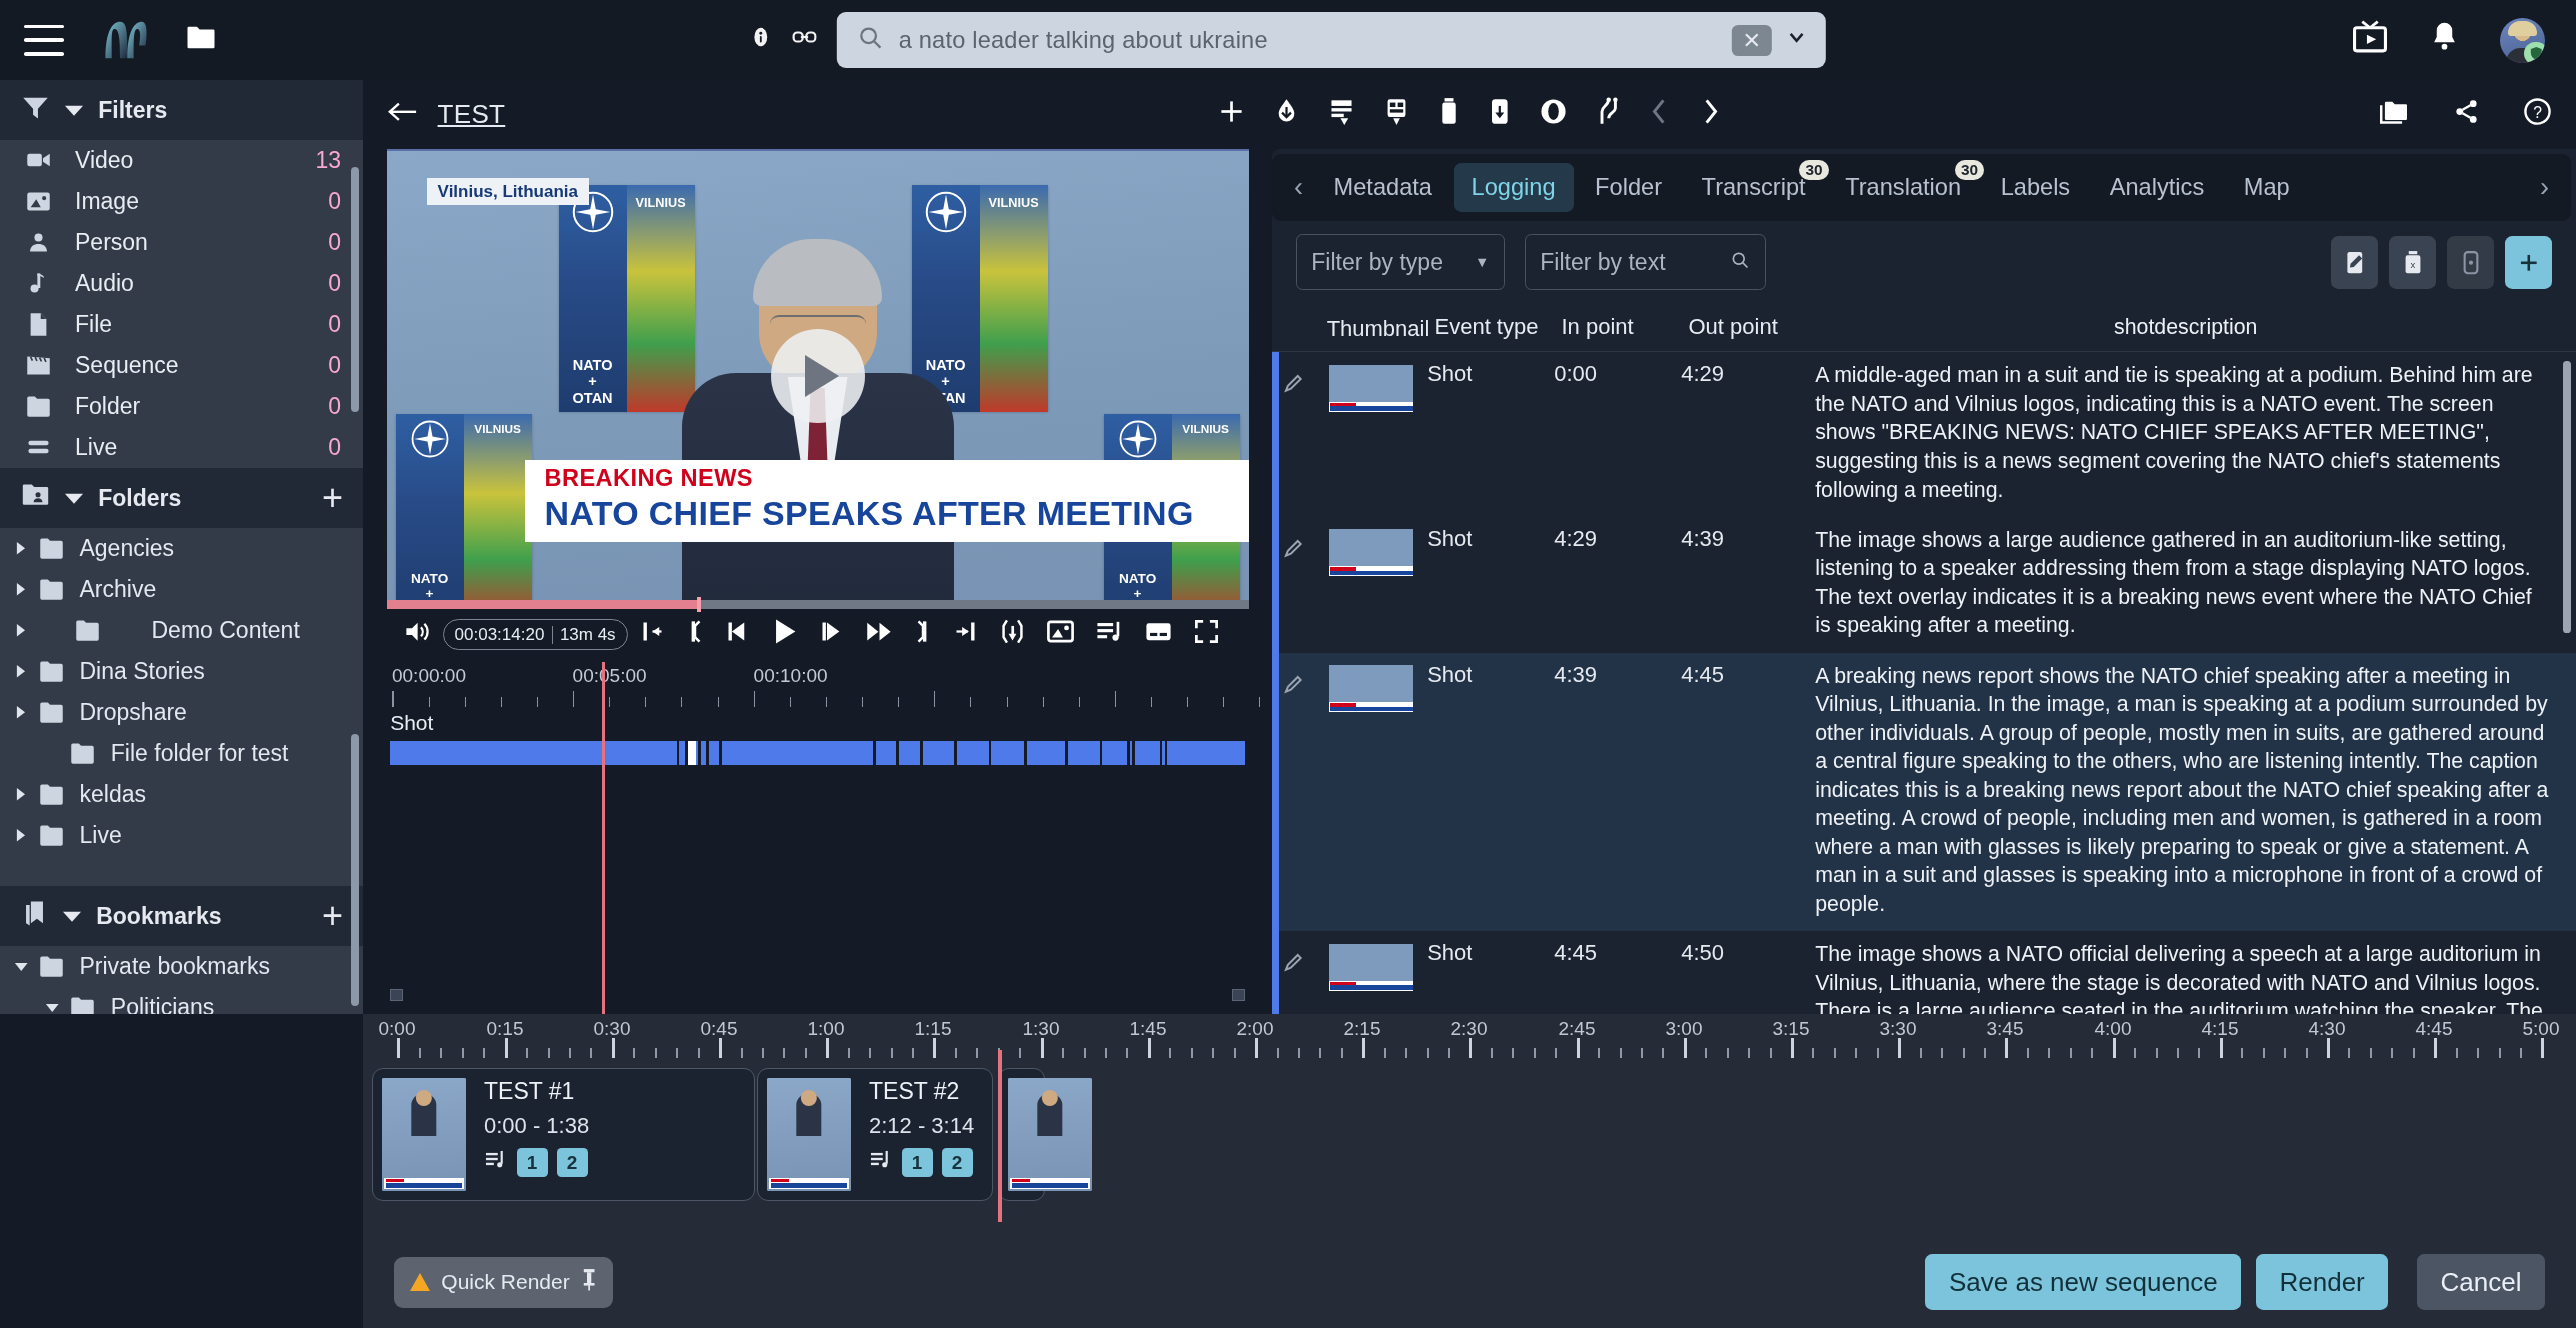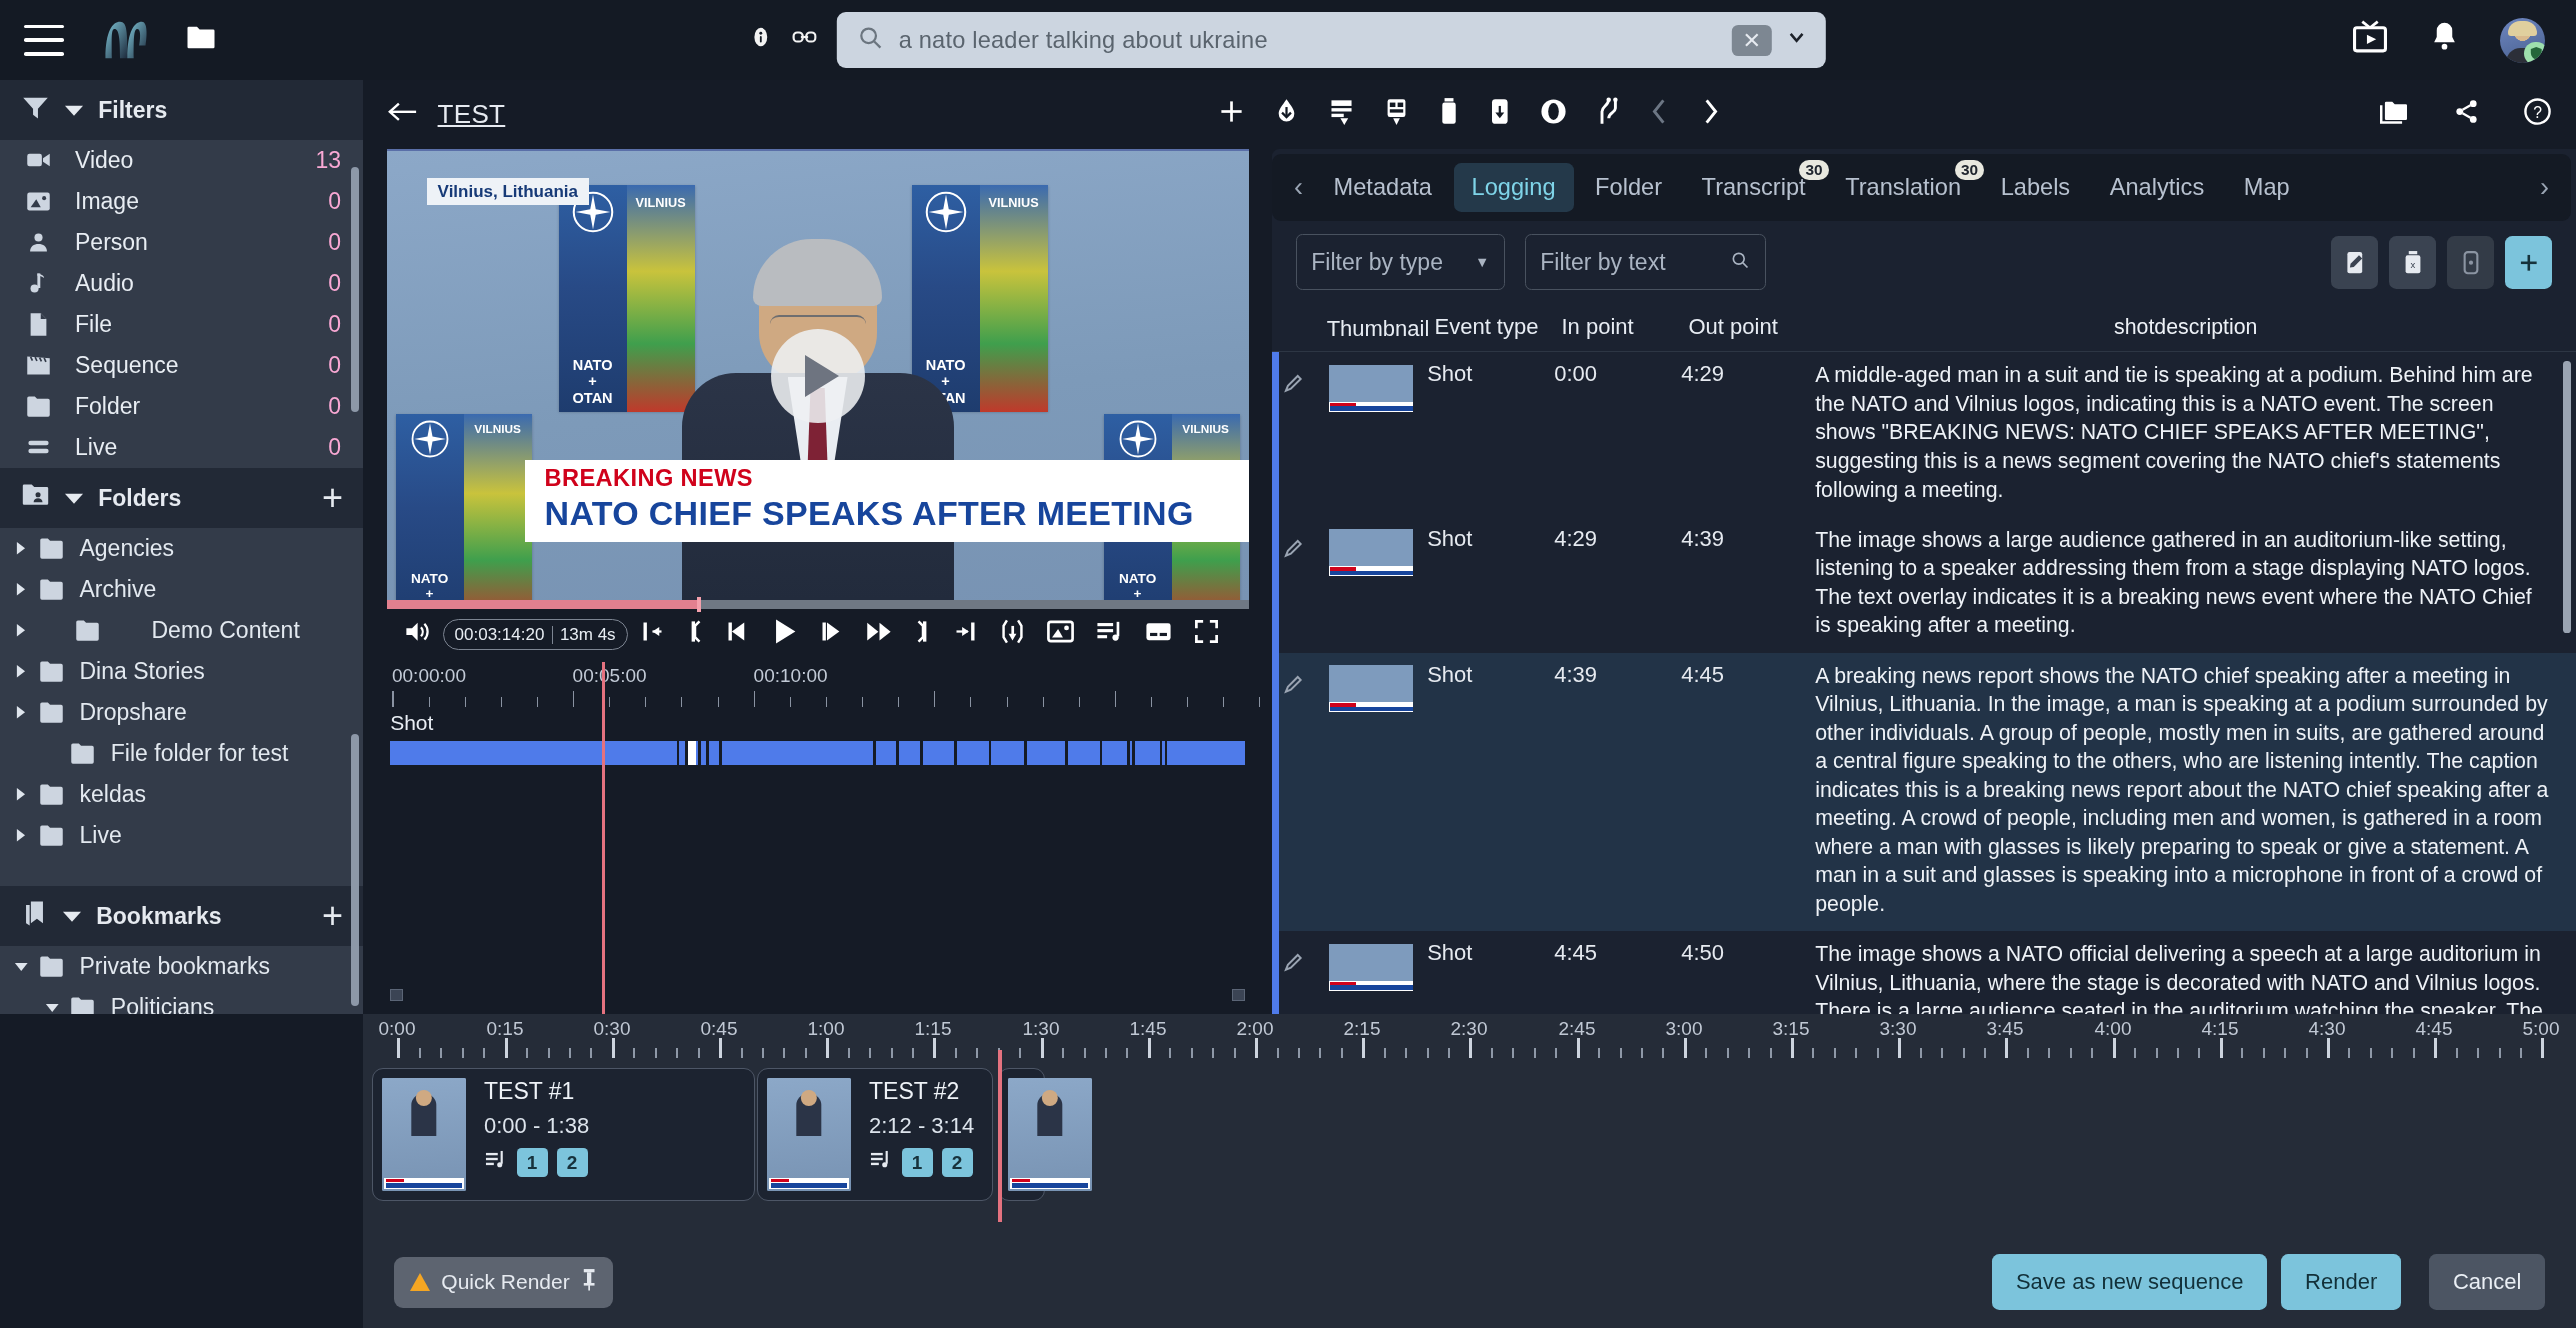--- a/index.html
+++ b/index.html
@@ -160,21 +160,21 @@
   .clip .ctime { font-size:22px; color:#dde4ec; }
   .clip .crow { display:flex; align-items:center; gap:9px; margin-top:1.8px; }
   .pill { width:31px; height:29px; border-radius:4.5px; background:#7cc4dc; color:#17323c; font-size:19px; display:flex; align-items:center; justify-content:center; font-weight:bold; }
   .seq-playhead { position:absolute; top:36px; bottom:12.7px; width:3.6px; background:#e4727f; }
 
   
   .bottombar { height:94px; flex:0 0 94px; background:#252c38; margin-left:363px; display:flex; align-items:center; padding:0 31px; }
   .qrender { height:51px; background:#5d6470; border-radius:9px; display:flex; align-items:center; gap:11px; padding:0 16.3px; font-size:21px; }
   .warn-tri { width:0;height:0;border-left:10px solid transparent;border-right:10px solid transparent;border-bottom:18px solid #f5a623; }
   .bottombar .right { margin-left:auto; display:flex; gap:14.5px; }
-  .btn { height:56px; border-radius:7.3px; display:flex; align-items:center; justify-content:center; padding:0 23.6px; font-size:22px; }
+  .btn { height:56px; border-radius:7.3px; display:flex; align-items:center; justify-content:center; padding:0 23.6px; font-size:26px; }
   .btn.primary { background:#7cc4dc; color:#123039; }
   .btn.neutral { background:#4c5563; color:#eaeff5;margin-left:14px; }
   .noselect { user-select:none; }
 </style>
 </head>
 <body>
 
 <div class="app noselect">
 
   <div class="topbar">

